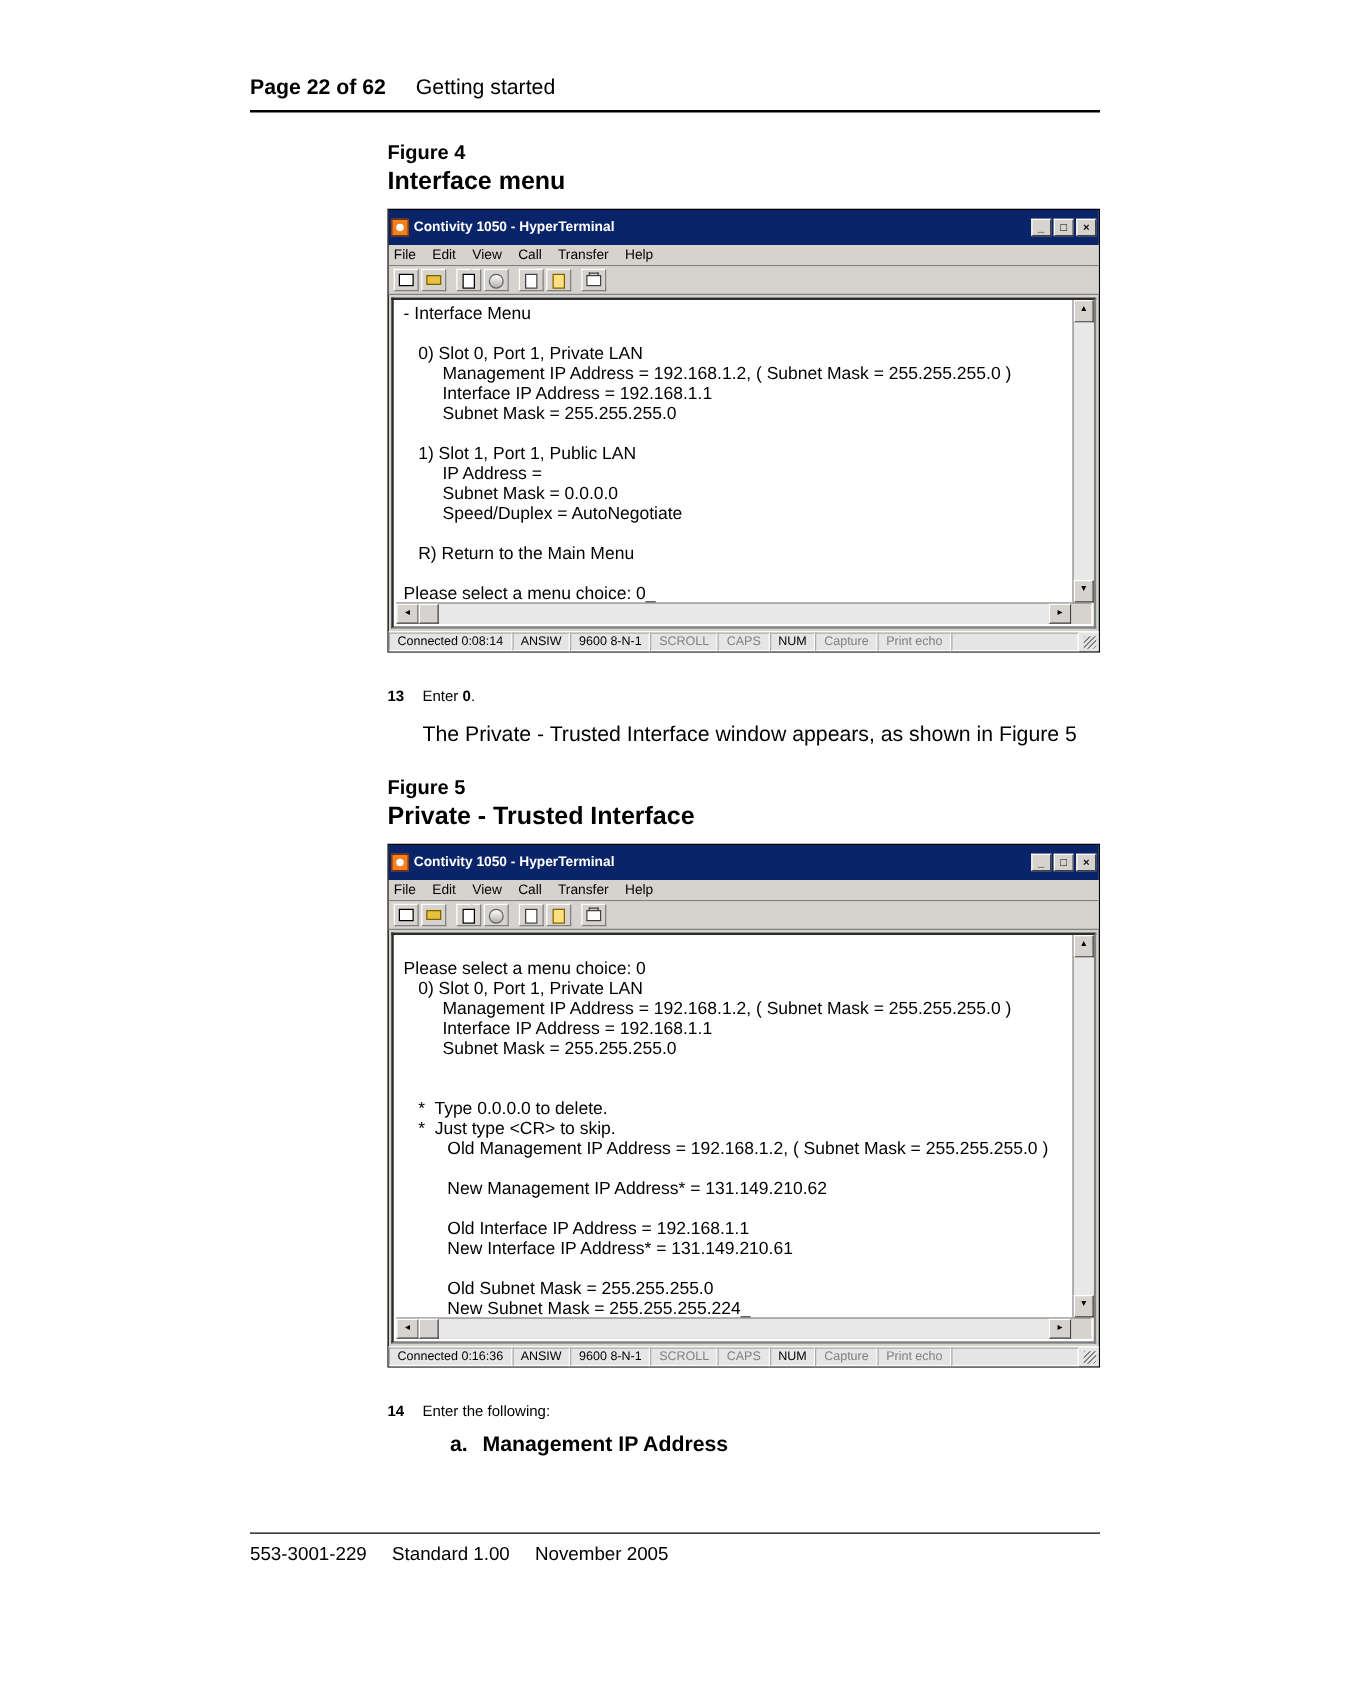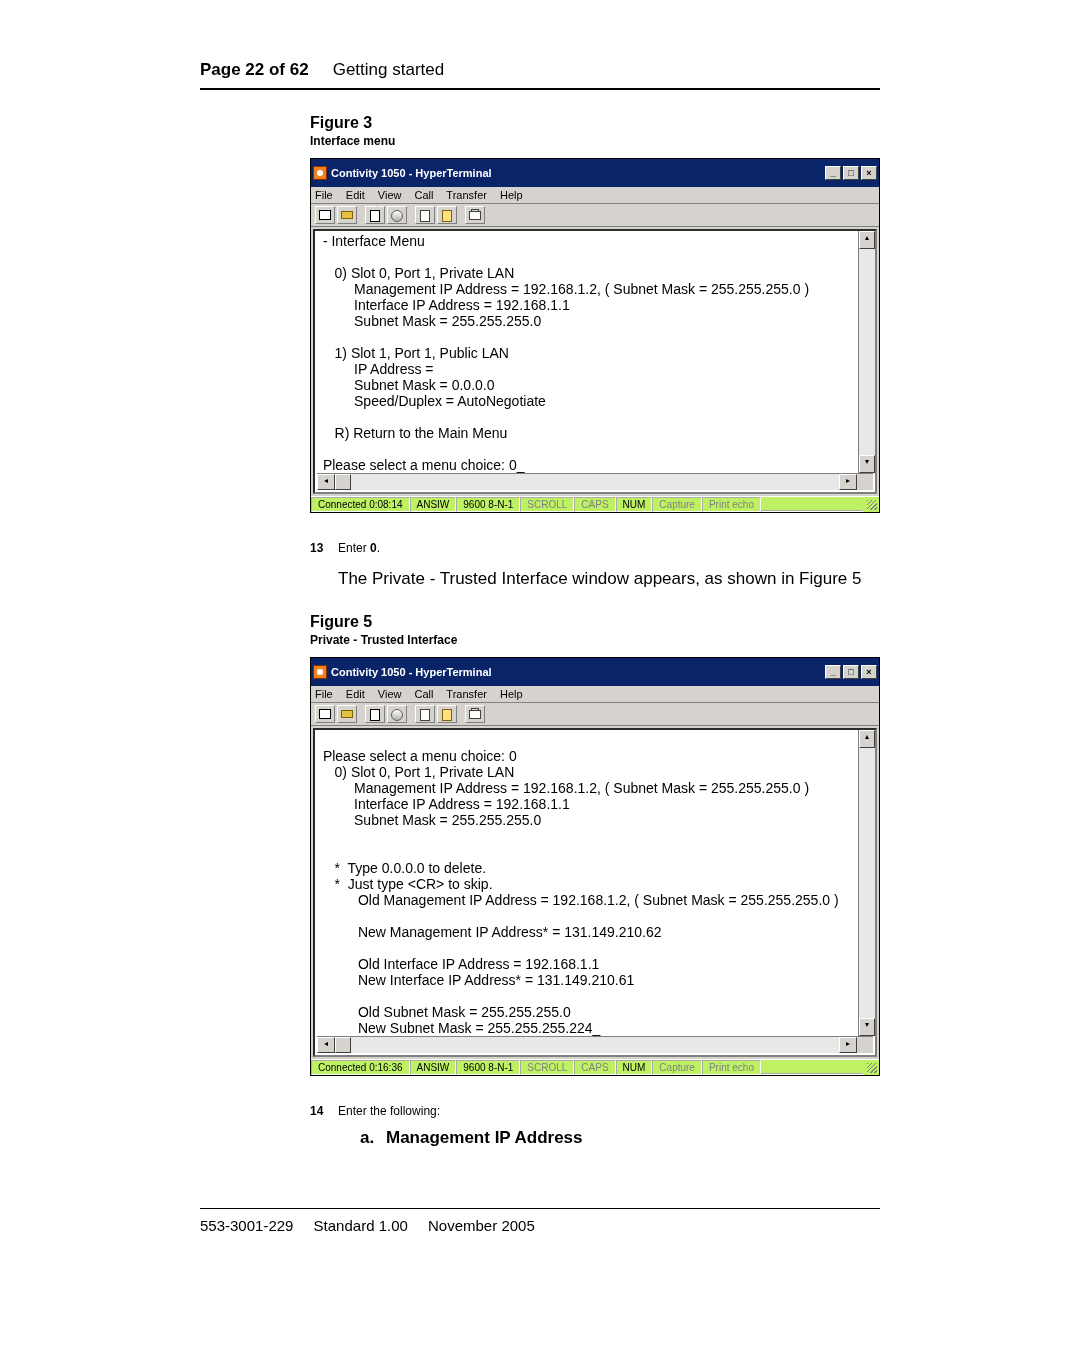--- a/index.html
+++ b/index.html
@@ -20,21 +20,21 @@
     display: flex;
     align-items: baseline;
     font-size: 17px;
     padding-bottom: 8px;
     border-bottom: 2px solid #000;
     margin-bottom: 24px;
   }
   .head-row .page-num { font-weight: bold; margin-right: 24px; }
   .fig-block { margin-left: 110px; margin-bottom: 10px; }
   .fig-label { font-weight: bold; font-size: 16px; }
-  .fig-caption { font-weight: bold; font-size: 12px; margin-top: 2px; }
+  .fig-caption { font-weight: bold; font-size: 20px; margin-top: 2px; }
 
   
   .htwin {
     margin-left: 110px;
     margin-top: 8px;
     border: 1px solid #000;
     background: #d6d3ce;
     font-size: 11px;
     position: relative;
   }
@@ -116,21 +116,21 @@
   .hscroll {
     height:16px;background:#d6d3ce;border-top:1px solid #808080;margin:0 2px 2px 2px;
     display:flex;
   }
   .hscroll .sbtn{width:16px;background:#d6d3ce;border:1px solid #fff;border-right-color:#404040;border-bottom-color:#404040;font-size:8px;text-align:center;line-height:12px;color:#000;}
   .hscroll .strack{flex:1;background:#e8e8e8;position:relative;}
   .hscroll .sthumb{position:absolute;left:0;top:0;height:100%;width:16px;background:#d6d3ce;border:1px solid #fff;border-right-color:#404040;border-bottom-color:#404040;box-sizing:border-box;}
   .hscroll .corner{width:16px;background:#d6d3ce;}
 
   .statusbar {
-    display:flex;font-size:10px;color:#000;background:#bef264;border-top:1px solid #fff;align-items:flex-end;
+    display:flex;font-size:10px;color:#000;background:#e5e5e5;border-top:1px solid #fff;
   }
   .statusbar .cell{border:1px inset #fff;padding:1px 6px;white-space:nowrap;}
   .statusbar .cell.dim{color:#808080;}
   .statusbar .grow{flex:1;border:1px inset #fff;}
   .statusbar .grip{width:16px;position:relative;}
   .statusbar .grip::after{content:"";position:absolute;right:2px;bottom:2px;width:10px;height:10px;background:repeating-linear-gradient(135deg,#808080 0 1px,transparent 1px 3px);}
 
   .body-text { margin-left: 110px; font-size:12px; }
   .step { margin-top: 28px; display:flex; }
   .step .num { font-weight:bold; width:28px; flex-shrink:0; }
@@ -148,21 +148,21 @@
 <body>
 
 <div class="page">
 
   <div class="head-row">
     <span class="page-num">Page 22 of 62</span>
     <span>Getting started</span>
   </div>
 
   <div class="fig-block">
-    <div class="fig-label">Figure 3</div>
+    <div class="fig-label">Figure 4</div>
     <div class="fig-caption">Interface menu</div>
   </div>
 
   <div class="htwin">
     <div class="titlebar">
       <div class="title-icon"></div>
       <div class="title-text">Contivity 1050 - HyperTerminal</div>
       <div class="winbtns">
         <div class="winbtn">_</div>
         <div class="winbtn">□</div>

